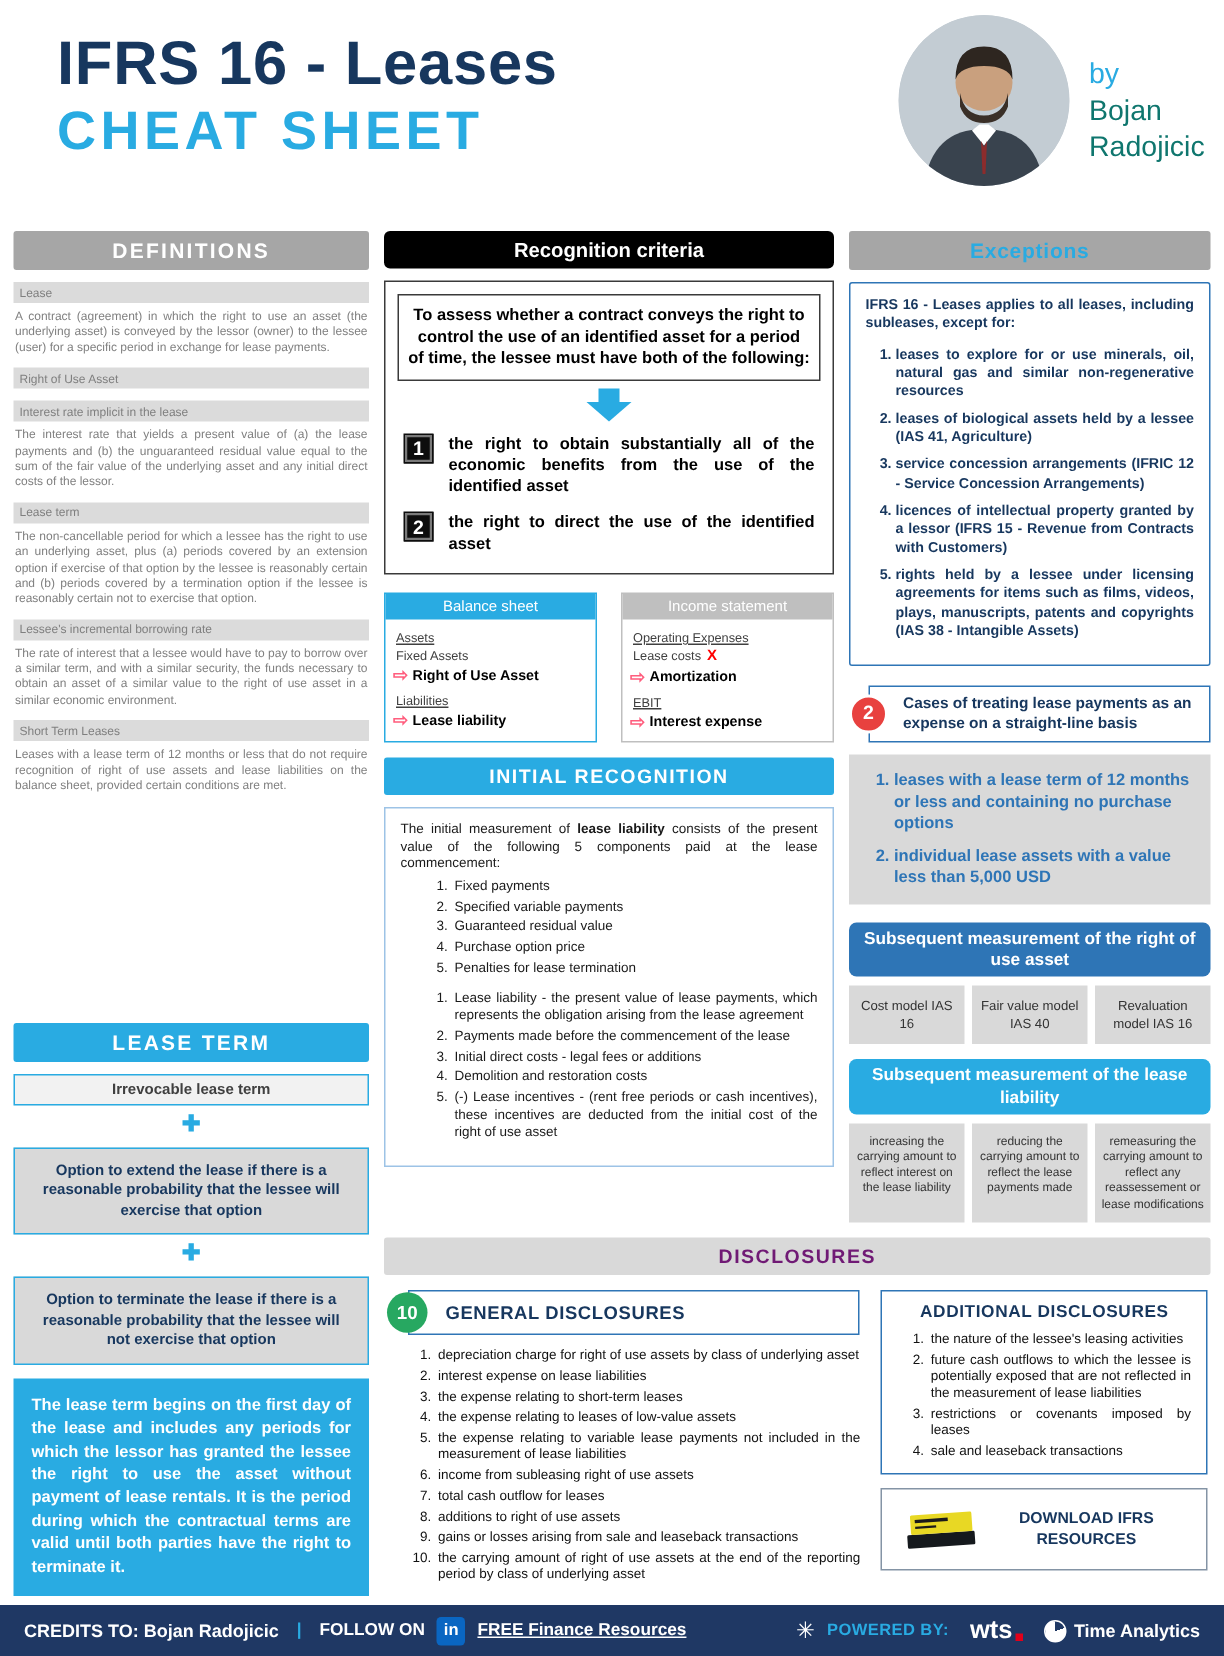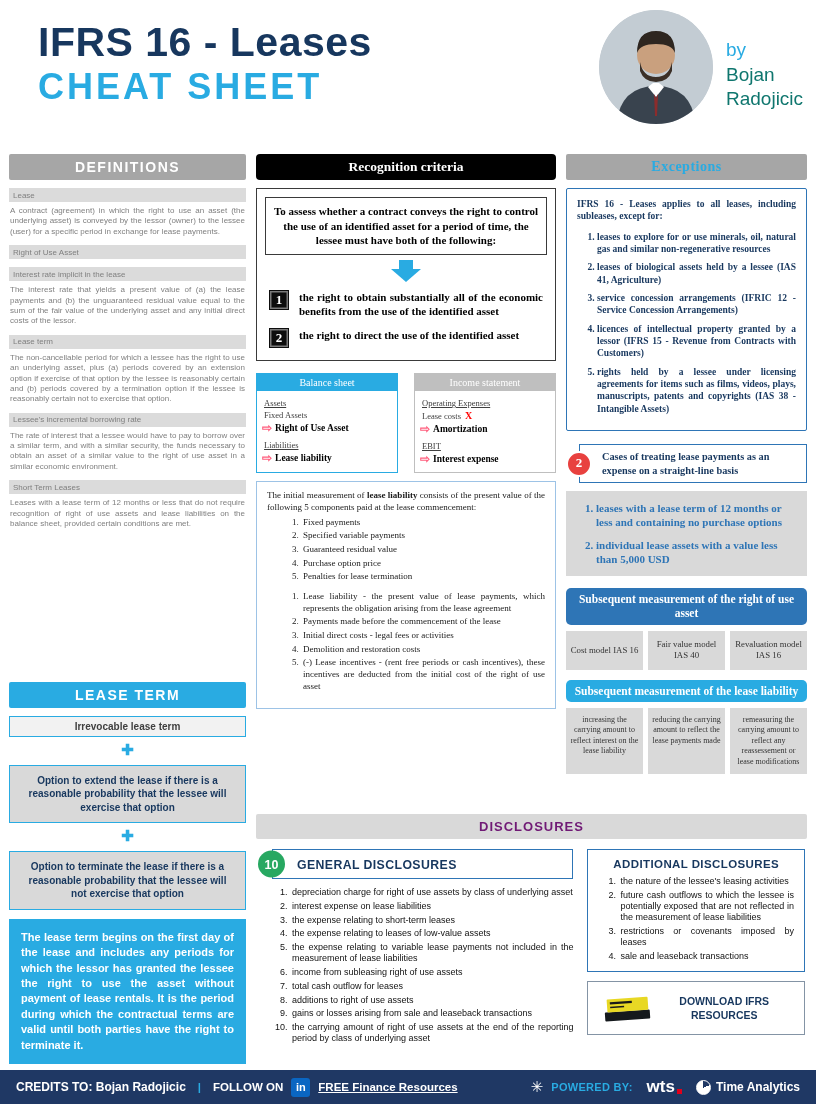--- a/index.html
+++ b/index.html
@@ -14,21 +14,21 @@
   .title2 { font-size:36px; font-weight:bold; color:#29ABE2; line-height:1.15; letter-spacing:3px; }
   .avatar { position:absolute; left:599px; top:10px; width:114px; height:114px; border-radius:50%; overflow:hidden; background:#c3ccd3; }
   .byline { position:absolute; left:726px; top:38px; font-size:19px; line-height:1.3; }
   .byline .by { color:#29ABE2; display:block; }
   .byline .name { color:#0f766e; display:block; }
 
   
   .body { flex:1; display:flex; gap:10px; padding:8px 9px 6px; min-height:0;justify-content:space-between; }
   .col-left { width:237px; flex:0 0 237px; display:flex; flex-direction:column; }
   .col-group { flex:1; display:flex; flex-direction:column; min-width:0; }
-  .cols { display:flex; gap:10px; min-height:650px; align-items:flex-start;font-family:Liberation Serif, serif; }
+  .cols { display:flex; gap:10px; min-height:650px; align-items:flex-start; }
   .col-mid { width:300px; flex:0 0 300px; }
   .col-right { flex:1; min-width:0; }
 
   .heading-bar { font-weight:bold; text-align:center; padding:5px 4px; border-radius:2px; }
   .defs-bar { background:#A6A6A6; color:#fff; font-size:14px; letter-spacing:1.5px; }
   .exc-bar  { background:#A6A6A6; color:#29ABE2; font-size:14px; letter-spacing:0.5px; }
   .rc-bar   { background:#000; color:#fff; font-size:13.5px; border-radius:4px; }
   .ir-bar   { background:#29ABE2; color:#fff; font-size:13px; letter-spacing:1px; margin-top:10px; border-radius:2px; }
   .lt-bar   { background:#29ABE2; color:#fff; font-size:14px; letter-spacing:1.5px; margin-top:auto; }
   .disc-bar { background:#D9D9D9; color:#701a75; font-size:13px; letter-spacing:1px; margin-top:10px; }
@@ -247,33 +247,34 @@
                 </div>
                 <div class="u mini-line mt6">EBIT</div>
                 <div class="bold-line">
                   <span class="pk-arrow">⇨</span>
                   <span>Interest expense</span>
                 </div>
               </div>
             </div>
           </div>
 
+          <div class="heading-bar ir-bar">INITIAL RECOGNITION</div>
           <div class="ir-box">
             <p class="ir-p"><span>The initial measurement of </span><b>lease liability</b><span> consists of the present value of the following 5 components paid at the lease commencement:</span></p>
             <ol class="ir-list">
               <li>Fixed payments</li>
               <li>Specified variable payments</li>
               <li>Guaranteed residual value</li>
               <li>Purchase option price</li>
               <li>Penalties for lease termination</li>
             </ol>
             <ol class="ir-list">
               <li>Lease liability - the present value of lease payments, which represents the obligation arising from the lease agreement</li>
               <li>Payments made before the commencement of the lease</li>
-              <li>Initial direct costs - legal fees or activities</li>
+              <li>Initial direct costs - legal fees or additions</li>
               <li>Demolition and restoration costs</li>
               <li>(-) Lease incentives - (rent free periods or cash incentives), these incentives are deducted from the initial cost of the right of use asset</li>
             </ol>
           </div>
         </section>
 
         <section class="col-right">
           <div class="heading-bar exc-bar">Exceptions</div>
           <div class="exc-box">
             <div class="exc-intro">IFRS 16 - Leases applies to all leases, including subleases, except for:</div>

